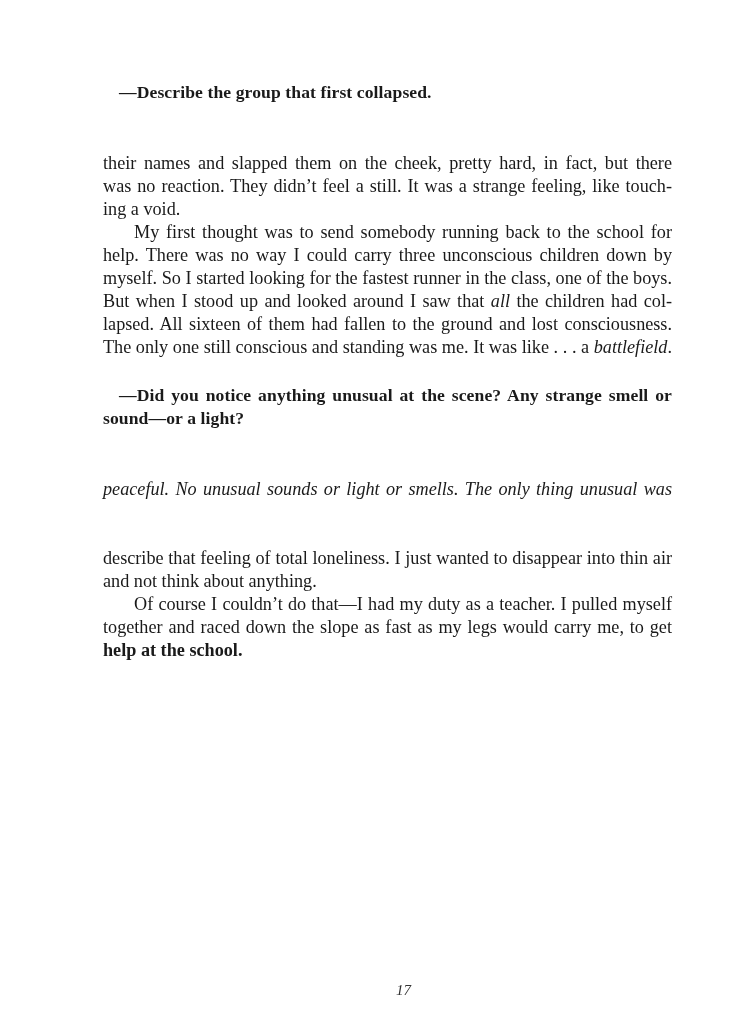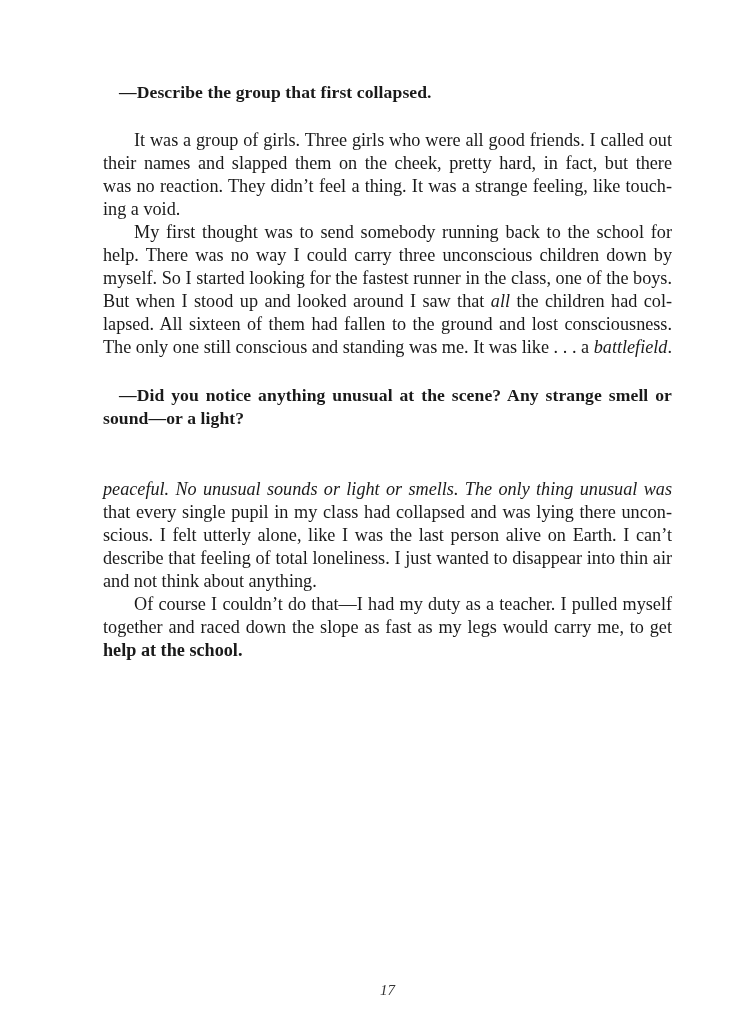--- a/index.html
+++ b/index.html
@@ -45,55 +45,52 @@
       font-weight: bold;
       font-size: 17.6px;
       letter-spacing: 0.1px;
     }
     .question.first-q {
       left: 16px;
       width: 553px;
     }
     .page-number {
       position: absolute;
-      left: 0;
+      left: 16px;
       width: 569px;
       top: 982px;
       text-align: center;
       font-size: 15px;
       font-style: italic;
       color: #333;
     }
     em { font-style: italic; }
   </style>
 </head>
 <body>
 
 <div class="page">
 
   <div class="line question first-q last" style="top:43px;">—Describe the group that first collapsed.</div>
 
-  <div class="line indent" style="top:91px;">It was a group of girls. Three girls who were all good friends. I called out</div>
   <div class="line" style="top:114px;">their names and slapped them on the cheek, pretty hard, in fact, but there</div>
-  <div class="line" style="top:137px;">was no reaction. They didn’t feel a thing. It was a strange feeling, like touch-</div>
+  <div class="line" style="top:137px;">was no reaction. They didn’t feel a still. It was a strange feeling, like touch-</div>
   <div class="line last" style="top:160px;">ing a void.</div>
 
   <div class="line indent" style="top:183px;">My first thought was to send somebody running back to the school for</div>
   <div class="line" style="top:206px;">help. There was no way I could carry three unconscious children down by</div>
   <div class="line" style="top:229px;">myself. So I started looking for the fastest runner in the class, one of the boys.</div>
   <div class="line" style="top:252px;"><span>But when I stood up and looked around I saw that </span><em>all</em> <span>the children had col-</span></div>
   <div class="line" style="top:275px;">lapsed. All sixteen of them had fallen to the ground and lost consciousness.</div>
   <div class="line" style="top:298px;"><span>The only one still conscious and standing was me. It was like . . . a </span><em>battlefield</em><span>.</span></div>
 
   <div class="line question" style="top:346px; left:16px; width:553px;">—Did you notice anything unusual at the scene? Any strange smell or</div>
   <div class="line question last" style="top:369px;">sound—or a light?</div>
 
   <div class="line" style="top:440px;font-style:italic;">peaceful. No unusual sounds or light or smells. The only thing unusual was</div>
-  <div class="line" style="top:463px;">that every single pupil in my class had collapsed and was lying there uncon-</div>
-  <div class="line" style="top:486px;">scious. I felt utterly alone, like I was the last person alive on Earth. I can’t</div>
   <div class="line" style="top:509px;">describe that feeling of total loneliness. I just wanted to disappear into thin air</div>
   <div class="line last" style="top:532px;">and not think about anything.</div>
 
   <div class="line indent" style="top:555px;">Of course I couldn’t do that—I had my duty as a teacher. I pulled myself</div>
   <div class="line" style="top:578px;">together and raced down the slope as fast as my legs would carry me, to get</div>
   <div class="line last" style="top:601px;font-weight:bold;">help at the school.</div>
 
   <div class="page-number">17</div>
 </div>
 

